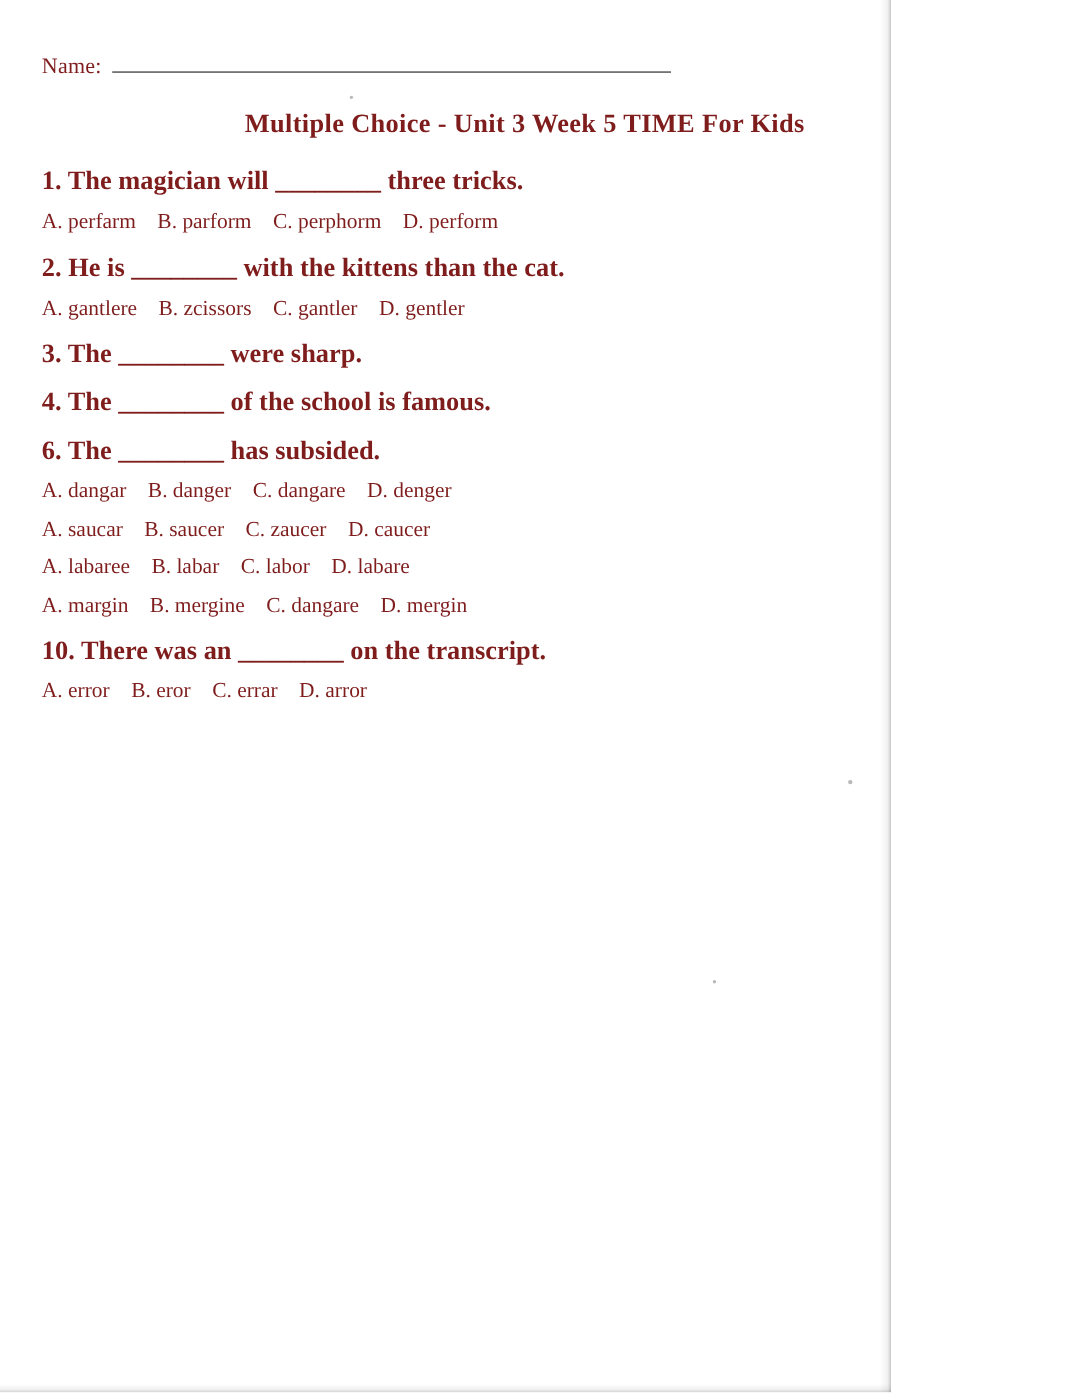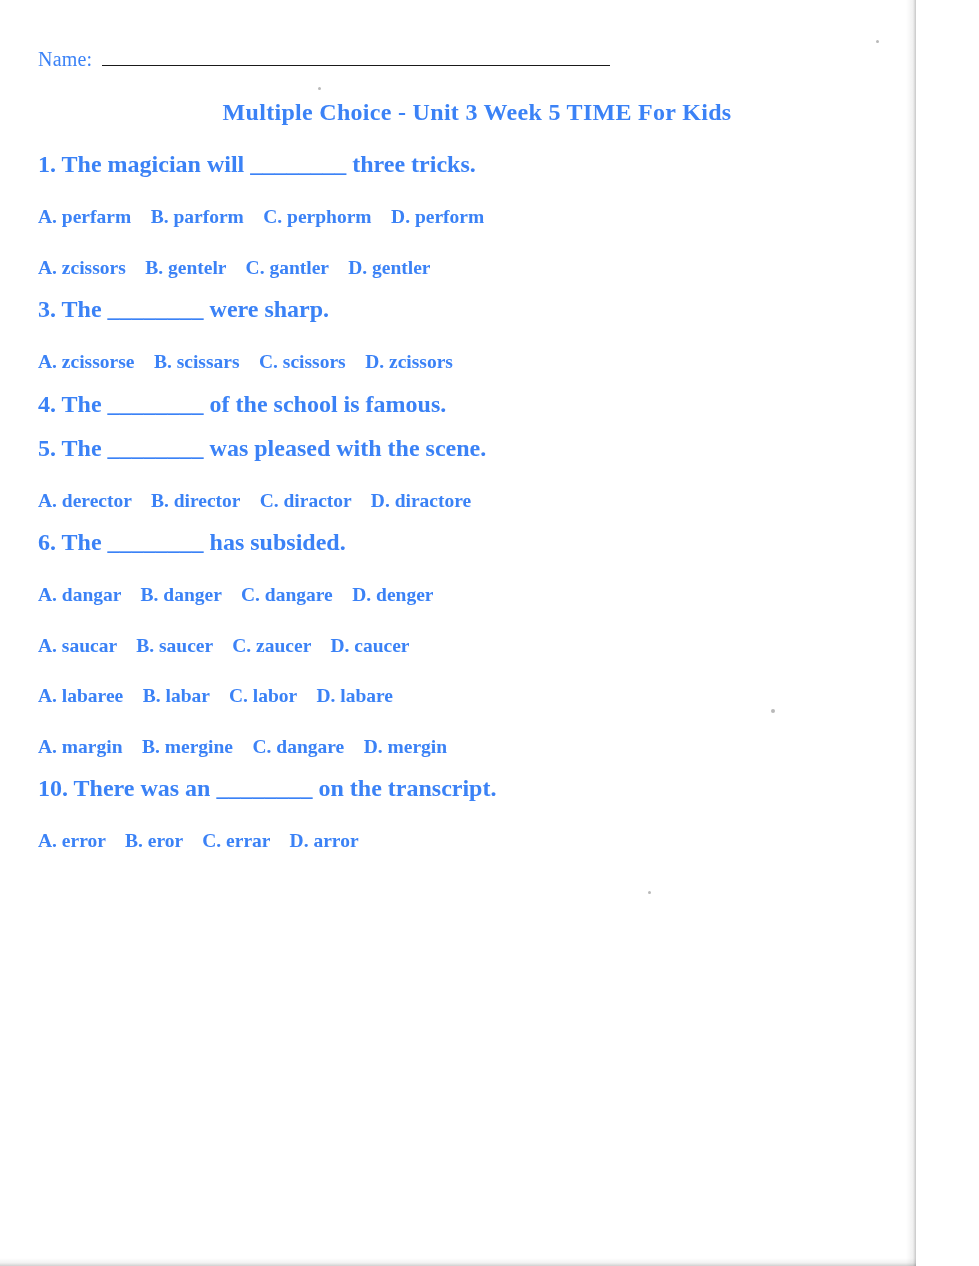--- a/index.html
+++ b/index.html
@@ -2,26 +2,26 @@
 <html><head>
 <meta charset="utf-8">
 <style>
   html, body {
     margin: 0;
     padding: 0;
     background: #ffffff;
   }
   .page {
     position: relative;
-    width: 916px;
+    width: 810px;
     height: 1266px;
     background: #ffffff;
     overflow: hidden;
     font-family: "Liberation Serif", serif;
-    color: #3b82f6;
+    color: #7f1d1d;
   }
   
   .scan-edge-right {
     position: absolute;
     top: 0;
     right: 0;
     width: 10px;
     height: 1266px;
     background: linear-gradient(to right, rgba(255,255,255,0) 0%, rgba(0,0,0,0.06) 70%, rgba(0,0,0,0.22) 100%);
     pointer-events: none;
@@ -84,23 +84,23 @@
   .q-stem {
     font-size: 24px;
     font-weight: bold;
     line-height: 1.0;
     margin-top: 20px;
     margin-bottom: 0;
     white-space: pre-wrap;
   }
   .q-choices {
     font-size: 19.5px;
-    font-weight: bold;
+    font-weight: normal;
     line-height: 1.0;
-    margin-top: 31px;
+    margin-top: 15px;
     white-space: pre;
   }
 </style>
 </head>
 <body>
 
 <div class="page">
 
   <div class="content">
 
@@ -112,36 +112,32 @@
     <div class="doc-title">Multiple Choice - Unit 3 Week 5 TIME For Kids</div>
 
     <div class="questions">
 
       <div class="q-block">
         <div class="q-stem">1. The magician will ________ three tricks.</div>
         <div class="q-choices">A. perfarm    B. parform    C. perphorm    D. perform</div>
       </div>
 
       <div class="q-block">
-        <div class="q-choices">A. zcissors    B. gentelr    C. gantler    D. gentler</div>
+        <div class="q-stem">2. He is ________ with the kittens than the cat.</div>
+        <div class="q-choices">A. gantlere    B. zcissors    C. gantler    D. gentler</div>
       </div>
 
       <div class="q-block">
         <div class="q-stem">3. The ________ were sharp.</div>
-        <div class="q-choices">A. zcissorse    B. scissars    C. scissors    D. zcissors</div>
       </div>
 
       <div class="q-block">
         <div class="q-stem">4. The ________ of the school is famous.</div>
       </div>
 
-      <div class="q-block">
-        <div class="q-stem">5. The ________ was pleased with the scene.</div>
-        <div class="q-choices">A. derector    B. director    C. diractor    D. diractore</div>
-      </div>
 
       <div class="q-block">
         <div class="q-stem">6. The ________ has subsided.</div>
         <div class="q-choices">A. dangar    B. danger    C. dangare    D. denger</div>
       </div>
 
       <div class="q-block">
         <div class="q-choices">A. saucar    B. saucer    C. zaucer    D. caucer</div>
       </div>
 

